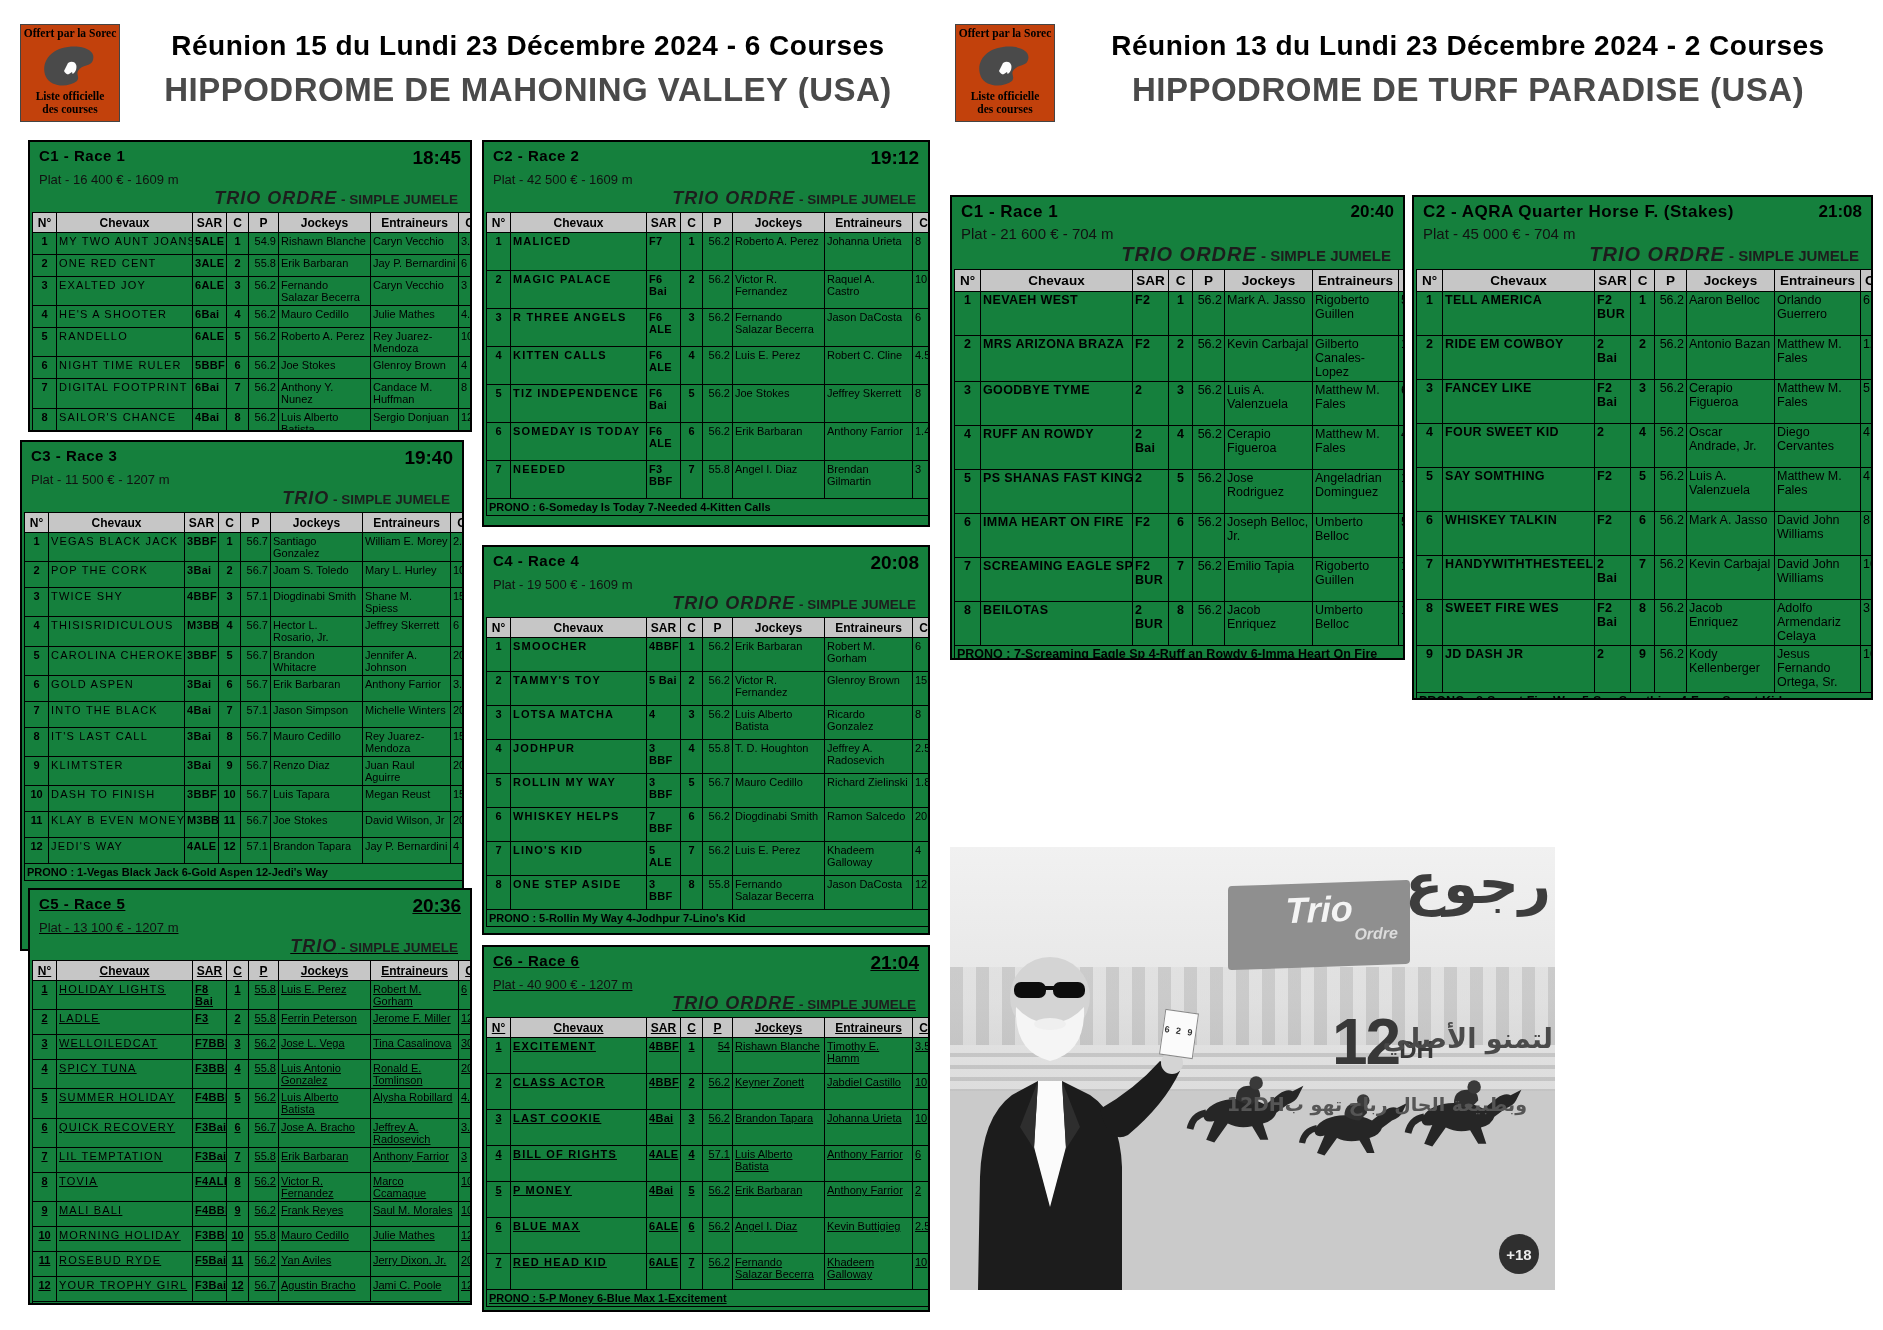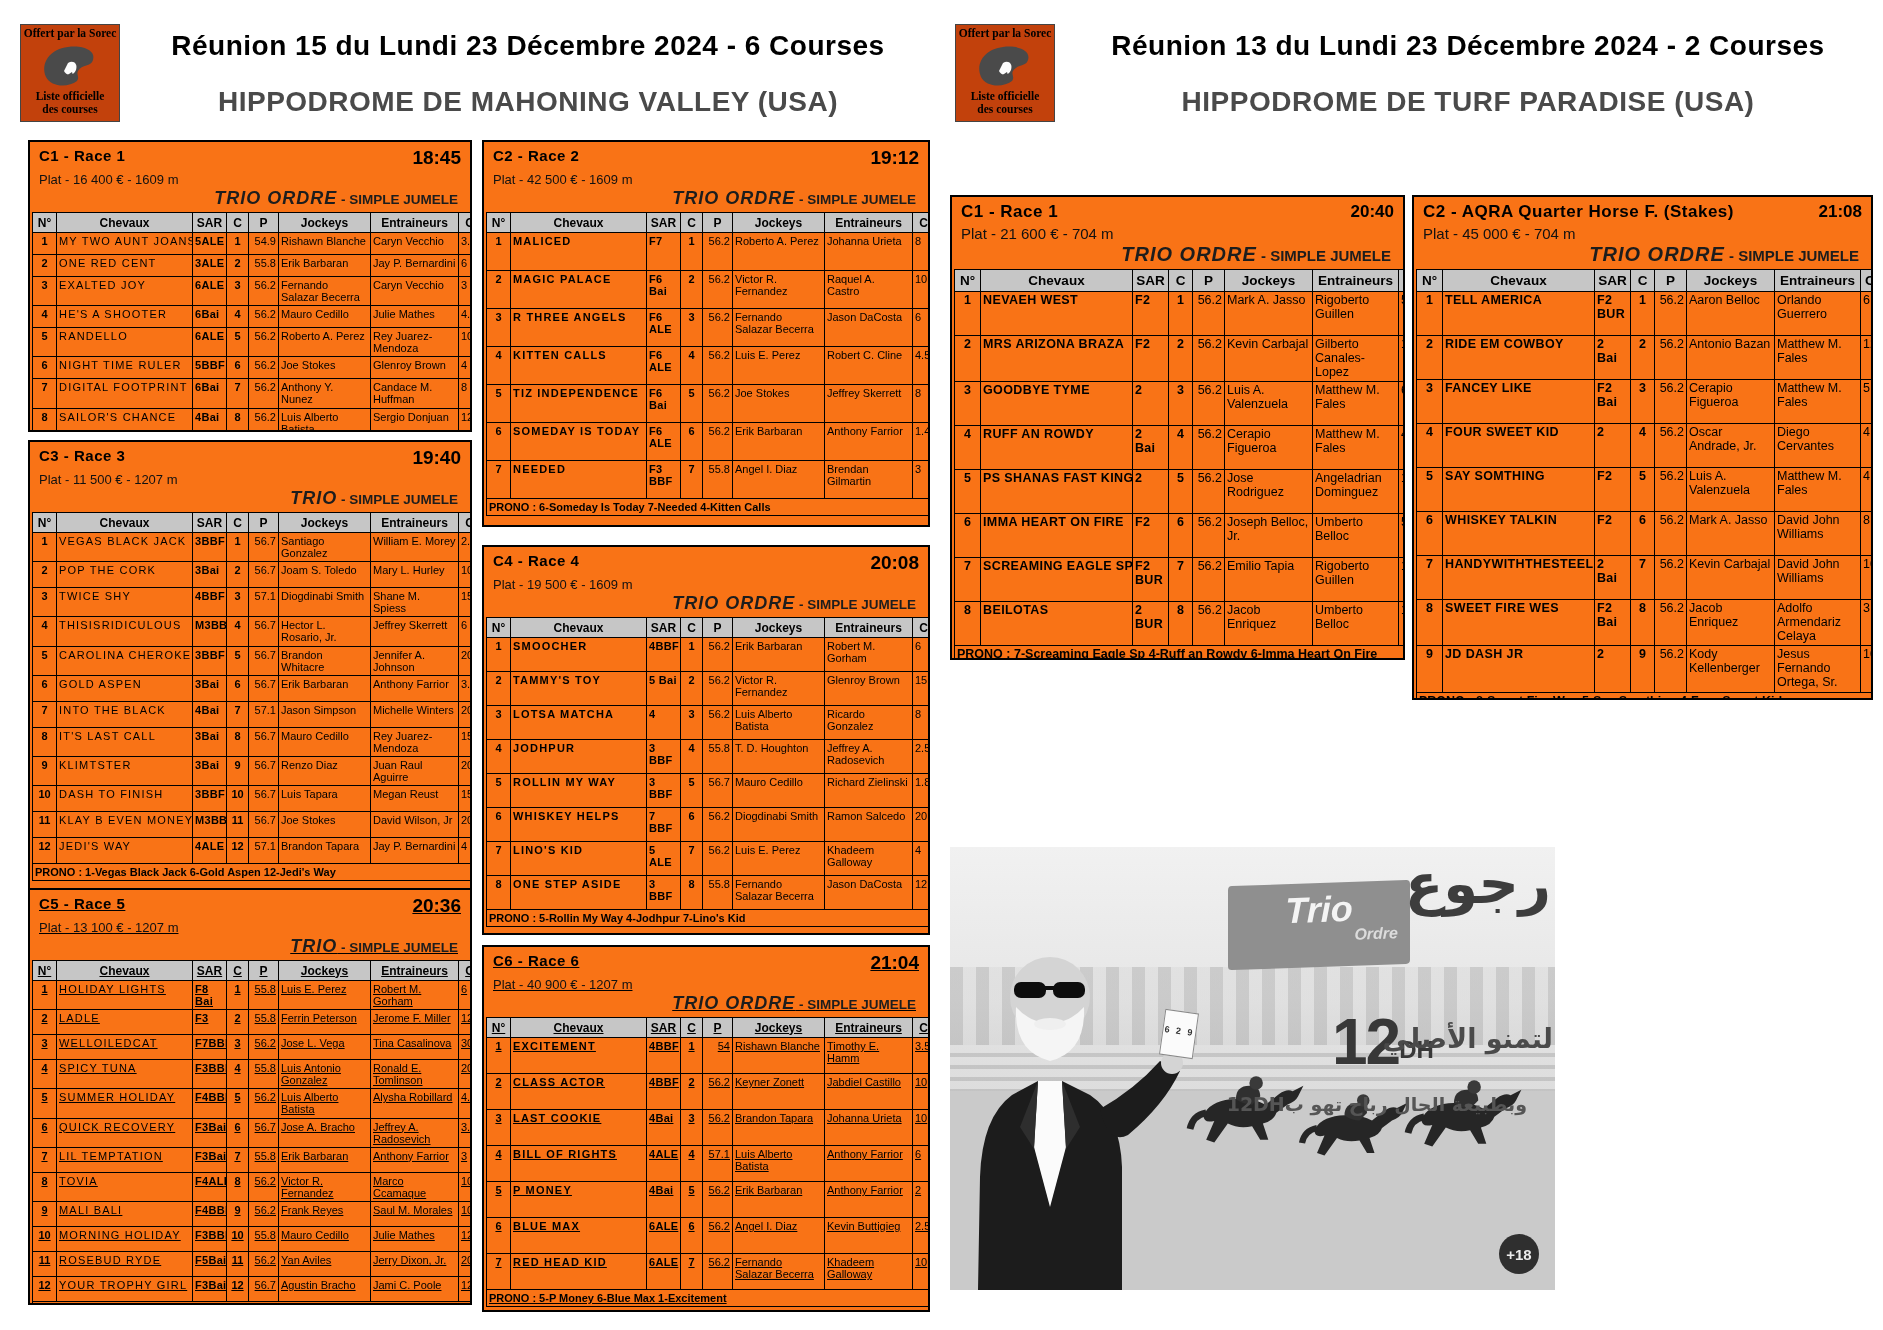--- a/index.html
+++ b/index.html
@@ -11,24 +11,24 @@
   .logo-box { position:absolute; width:100px; height:98px; border:1px solid #444; background:#c2410c;
               text-align:center; font-family:"Liberation Serif", serif; font-weight:bold; font-size:11.5px; padding-top:2px; }
   .logo-box .lg-line { line-height:1.15; }
   .logo-box svg { display:block; margin:1px auto; }
   #logo-left { left:20px; top:24px; }
   #logo-right { left:955px; top:24px; }
   .page-titles { position:absolute; text-align:center; }
   #titles-left { left:128px; top:30px; width:800px; }
   #titles-right { left:1062px; top:30px; width:812px; }
   .ptitle1 { font-size:28px; font-weight:bold; color:#000; letter-spacing:0.5px; }
-  .ptitle2 { font-size:28px; font-weight:bold; color:#4a4a4a; margin-top:24px; letter-spacing:0.5px; }
+  .ptitle2 { font-size:33px; font-weight:bold; color:#4a4a4a; margin-top:9px; letter-spacing:0.5px; }
 
   
-  .race { position:absolute; border:2px solid #000; background:#f97316; overflow:hidden; }
+  .race { position:absolute; border:2px solid #000; background:#15803d; overflow:hidden; }
   .race-head { display:flex; justify-content:space-between; padding:5px 9px 0 9px; }
   .race-title { font-size:15px; font-weight:bold; letter-spacing:0.5px; }
   .race-time  { font-size:19px; font-weight:bold; }
   .race-cond  { font-size:13px; padding:3px 9px 1px 9px; color:#111; }
   .race-bet   { text-align:right; padding:0 12px 3px 0; white-space:nowrap; }
   .bet-bold   { font-size:18px; font-weight:bold; font-style:italic; color:#1d1d1d; letter-spacing:1px; }
   .bet-rest   { font-size:13.5px; font-weight:bold; color:#1d1d1d; }
 
   table.race-table { border-collapse:collapse; table-layout:fixed; width:calc(100% - 4px); margin:0 2px; }
   .race-table th { background:#c6c6c6; border:1px solid #000; font-size:12px; padding:2px 1px; height:20px; }
@@ -62,21 +62,21 @@
 
   
   #race-l1 tbody td{height:22px} #race-l2 tbody td{height:38px}
   #race-l3 tbody td{height:26px} #race-l4 tbody td{height:34px}
   #race-l5 tbody td{height:25px} #race-l6 tbody td{height:36px}
   #race-r1 tbody td{height:44px} #race-r2 tbody td{height:44px}
   tfoot td{height:16px} .page-right-race tfoot td{height:20px}
 
   #race-l1{left:28px; top:140px; width:444px; height:292px;}
   #race-l2{left:482px; top:140px; width:448px; height:387px;}
-  #race-l3{left:28px; top:440px; width:444px; height:511px;}
+  #race-l3{left:20px; top:440px; width:444px; height:511px;}
   #race-l4{left:482px; top:545px; width:448px; height:390px;}
   #race-l5{left:28px; top:888px; width:444px; height:417px;text-decoration:underline;}
   #race-l6{left:482px; top:945px; width:448px; height:367px;text-decoration:underline;}
   #race-r1{left:950px; top:195px; width:455px; height:465px;}
   #race-r2{left:1412px; top:195px; width:461px; height:505px;}
 
   
   #ad { position:absolute; left:950px; top:847px; width:605px; height:443px; overflow:hidden;
         background:linear-gradient(180deg,#f1f1f1 0%,#e6e6e6 35%,#d2d2d2 55%,#c6c6c6 100%); }
   .ad-stand { position:absolute; left:0; top:120px; width:100%; height:78px; opacity:.45;

